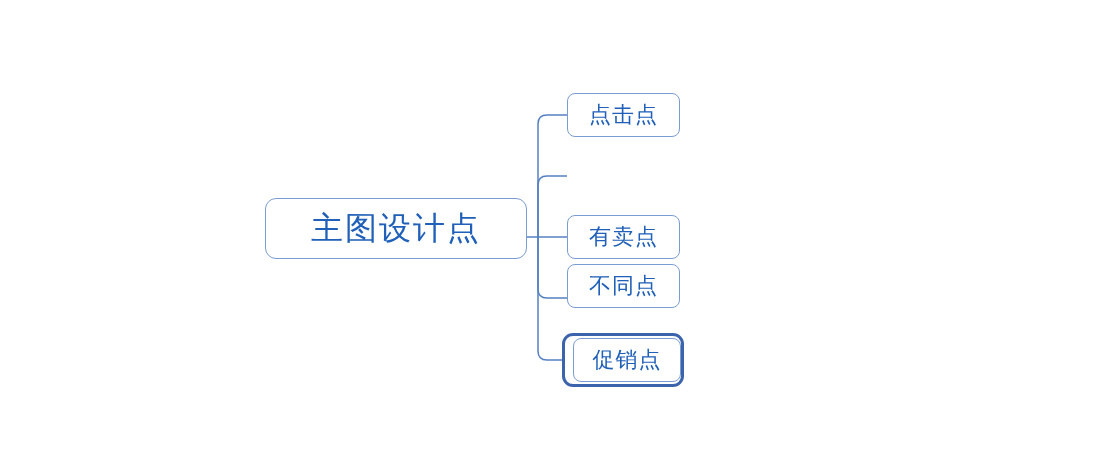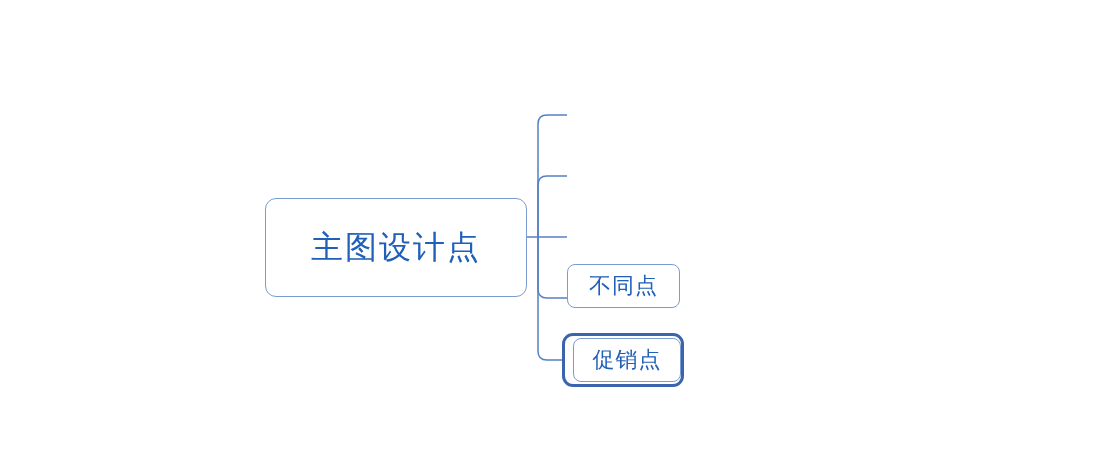--- a/index.html
+++ b/index.html
@@ -24,21 +24,21 @@
     display: flex;
     align-items: center;
     justify-content: center;
     white-space: nowrap;
     cursor: default;
   }
   .root {
     left: 265px;
     top: 198px;
     width: 262px;
-    height: 99px;
+    height: 61px;
     border-radius: 11px;
     font-size: 32px;
     letter-spacing: 2px;
   }
   .child {
     left: 567px;
     width: 113px;
     height: 44px;
     border-radius: 8px;
     font-size: 22px;
@@ -74,22 +74,24 @@
   <svg class="connectors" width="1103" height="462" viewBox="0 0 1103 462" fill="none" stroke="#5580c2" stroke-width="1.5">
     <path d="M 567 115 H 547 Q 538 115 538 124 V 237"></path>
     <path d="M 567 176 H 547 Q 538 176 538 185 V 237"></path>
     <path d="M 527 237 H 567"></path>
     <path d="M 567 298 H 547 Q 538 298 538 289 V 237"></path>
     <path d="M 562 360 H 547 Q 538 360 538 351 V 237"></path>
   </svg>
 
   <div class="node root">主图设计点</div>
 
+  <div class="node child n1">点击点</div>
 
 
+  <div class="node child n3">有卖点</div>
 
   <div class="node child n4">不同点</div>
 
   <div class="ring">
     <div class="node child">促销点</div>
   </div>
 
 </div>
 
 </body></html>

